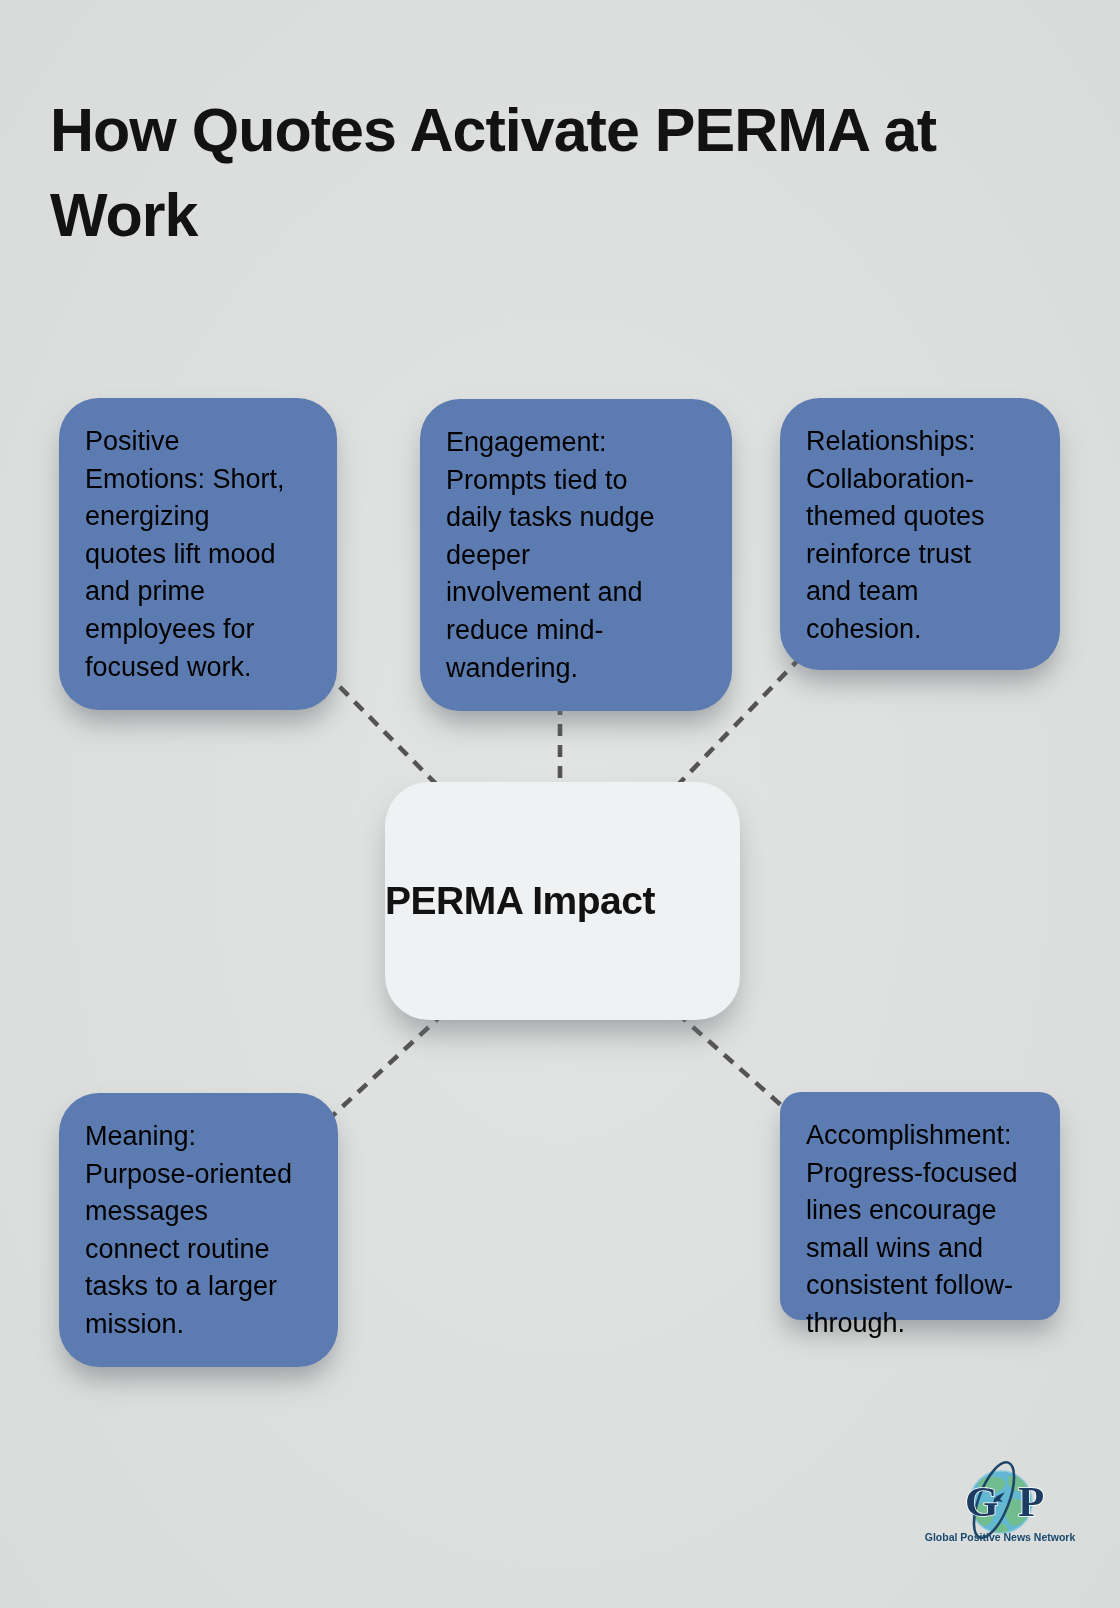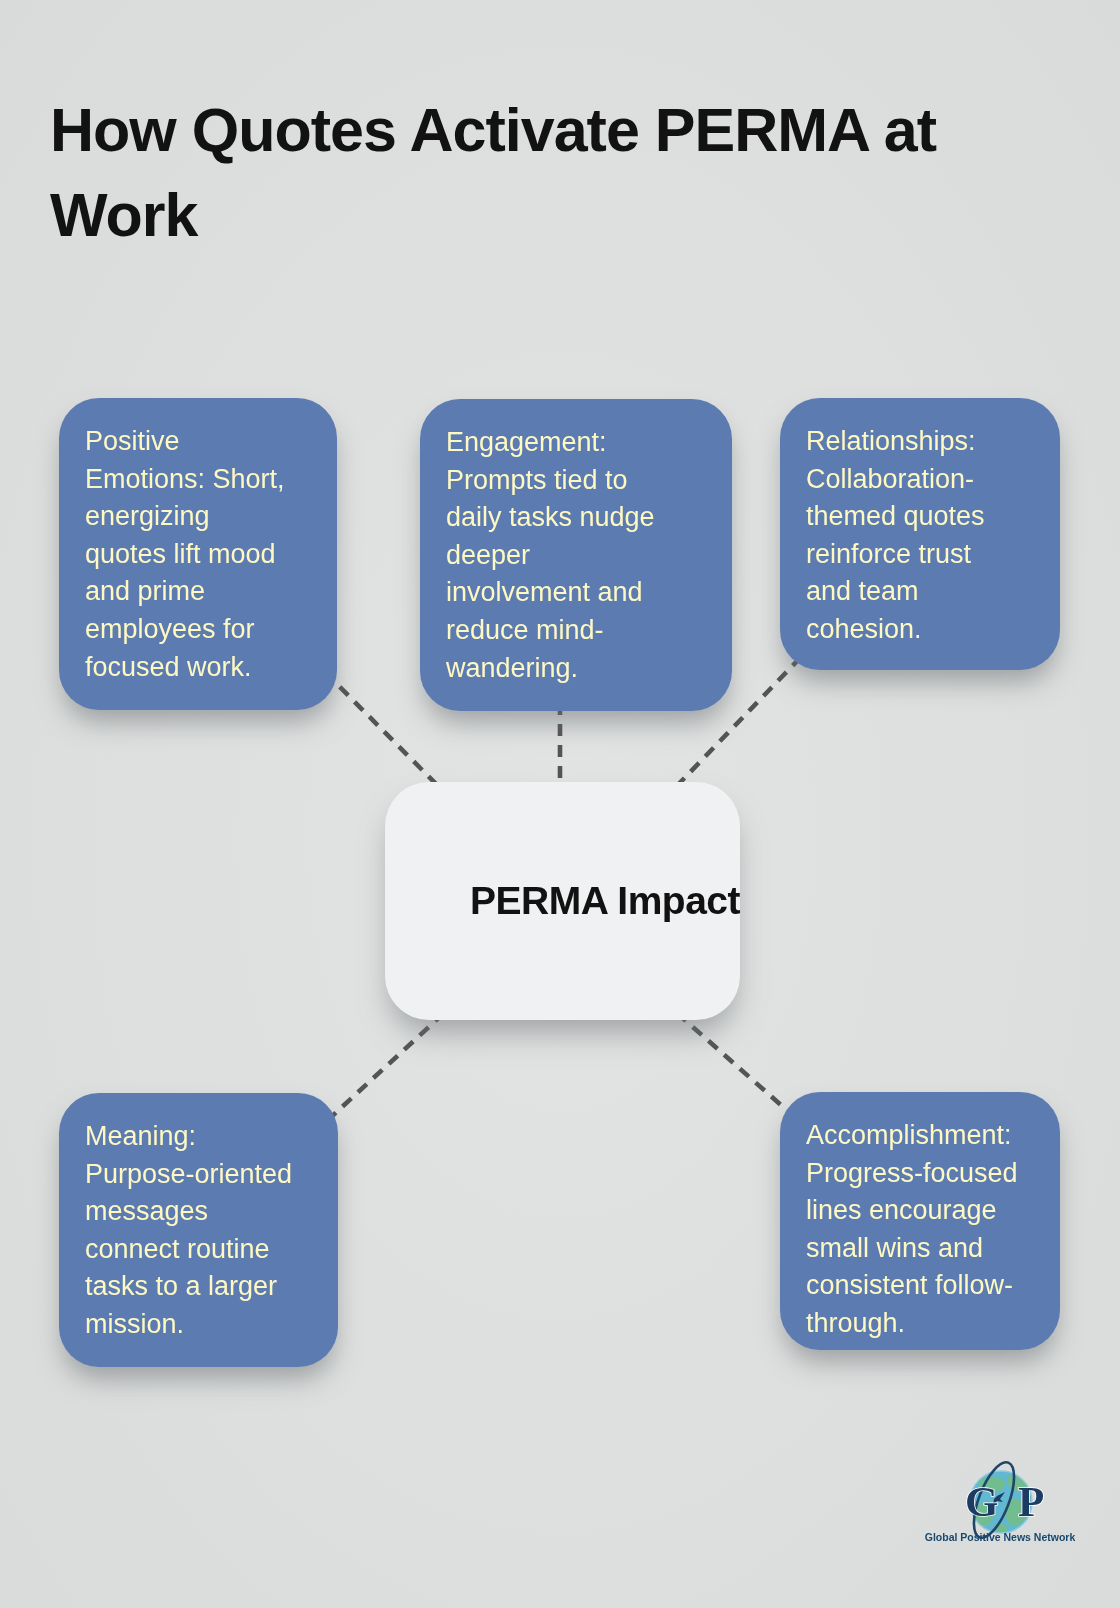--- a/index.html
+++ b/index.html
@@ -24,40 +24,40 @@
   }
   .connectors{
     position:absolute;left:0;top:0;z-index:1;
   }
   .node{
     position:absolute;
     z-index:2;
     background:#5c7bb1;
     border-radius:40px;
     box-shadow:0 16px 26px -4px rgba(105,110,114,0.55);
-    color:#fef9c3;
+    color:#000000;
     font-size:27px;
     line-height:37.6px;
     padding:25px 16px 24px 26px;
     box-sizing:border-box;
     white-space:pre-line;
   }
   .b1{left:59px;top:398px;width:278px;height:312px;}
   .b2{left:420px;top:399px;width:312px;height:312px;}
   .b3{left:780px;top:398px;width:280px;height:272px;}
   .b4{left:59px;top:1093px;width:279px;height:274px;}
-  .b5{left:780px;top:1092px;width:280px;height:258px;}
+  .b5{left:780px;top:1092px;width:280px;height:228px;border-radius:21px;}
   .center-node{
     position:absolute;
     z-index:2;
     left:385px;top:782px;width:355px;height:238px;
     background:#f0f1f3;
     border-radius:44px;
     box-shadow:0 18px 30px -6px rgba(115,119,123,0.6);
-    display:flex;align-items:center;justify-content:flex-end;
+    display:flex;align-items:center;justify-content:flex-start;
   }
   .center-label{
     font-size:39px;
     font-weight:bold;
     letter-spacing:-0.5px;
     color:#121212;
   }
   .logo{
     position:absolute;
     z-index:2;

